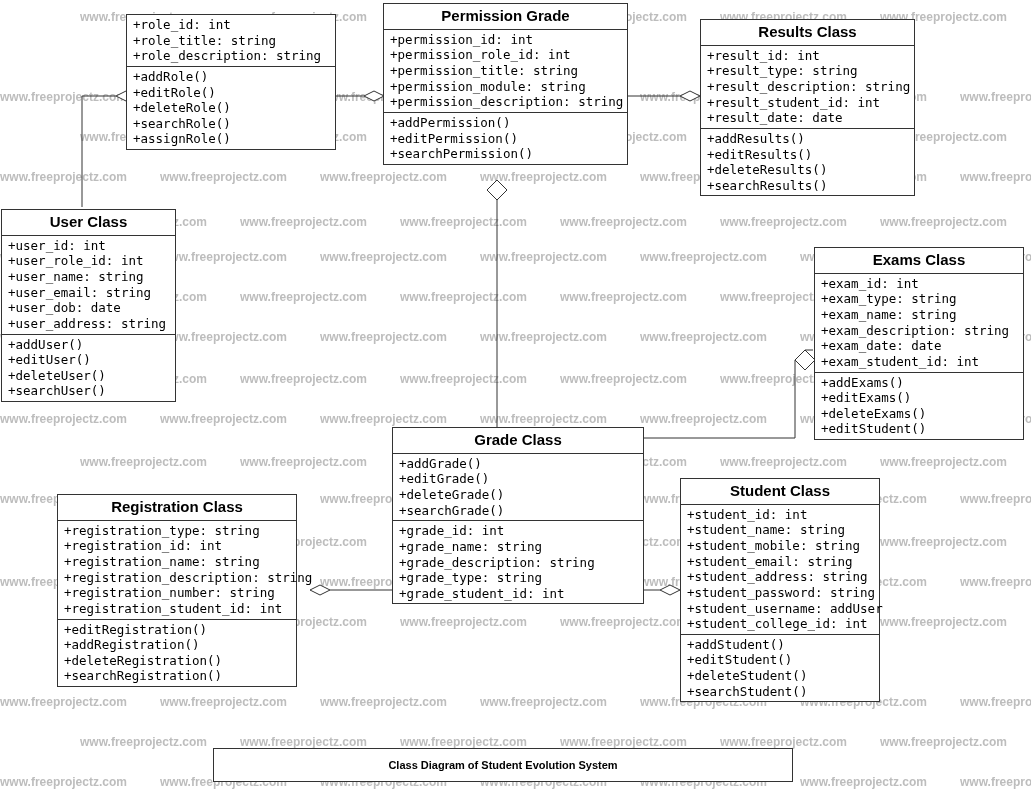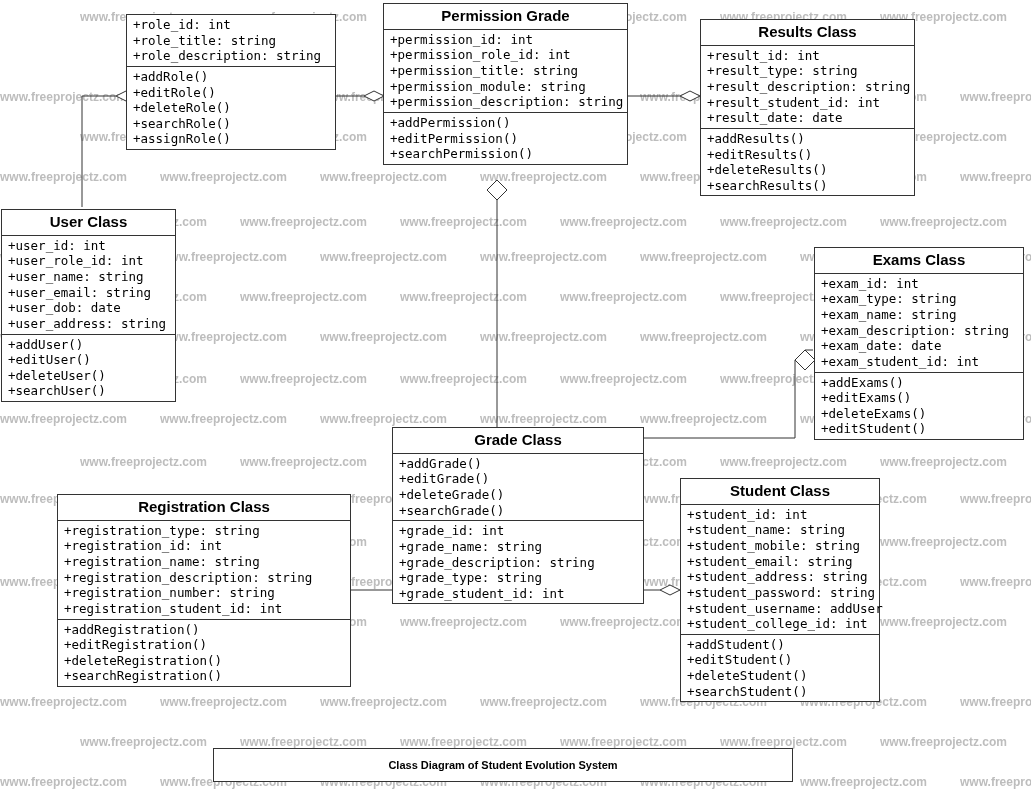--- a/index.html
+++ b/index.html
@@ -315,31 +315,31 @@
       <div>+student_college_id: int</div>
   </div>
   <div class="uml-section">
     <div>+addStudent()</div>
       <div>+editStudent()</div>
       <div>+deleteStudent()</div>
       <div>+searchStudent()</div>
   </div>
 </div>
 
-<div class="uml-class" style="left:57px; top:494px; width:294px">
+<div class="uml-class" style="left:57px; top:494px; width:240px">
   <div class="uml-title">Registration Class</div>
   <div class="uml-section">
     <div>+registration_type: string</div>
       <div>+registration_id: int</div>
       <div>+registration_name: string</div>
       <div>+registration_description: string</div>
       <div>+registration_number: string</div>
       <div>+registration_student_id: int</div>
   </div>
   <div class="uml-section">
-    <div>+addRegistration()</div>
-      <div>+editRegistration()</div>
+    <div>+editRegistration()</div>
+      <div>+addRegistration()</div>
       <div>+deleteRegistration()</div>
       <div>+searchRegistration()</div>
   </div>
 </div>
 
 <div class="caption-box" style="left:213px; top:748px; width:580px">Class Diagram of Student Evolution System</div>
 
 </body></html>

